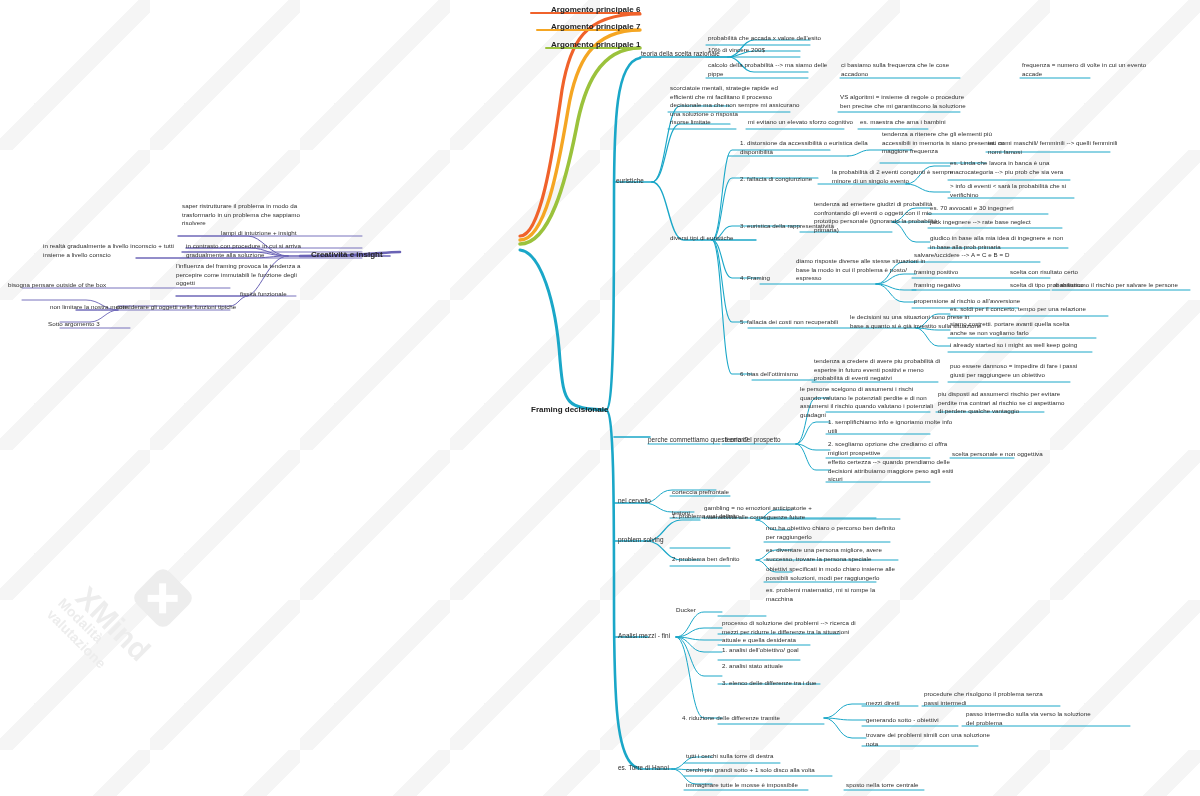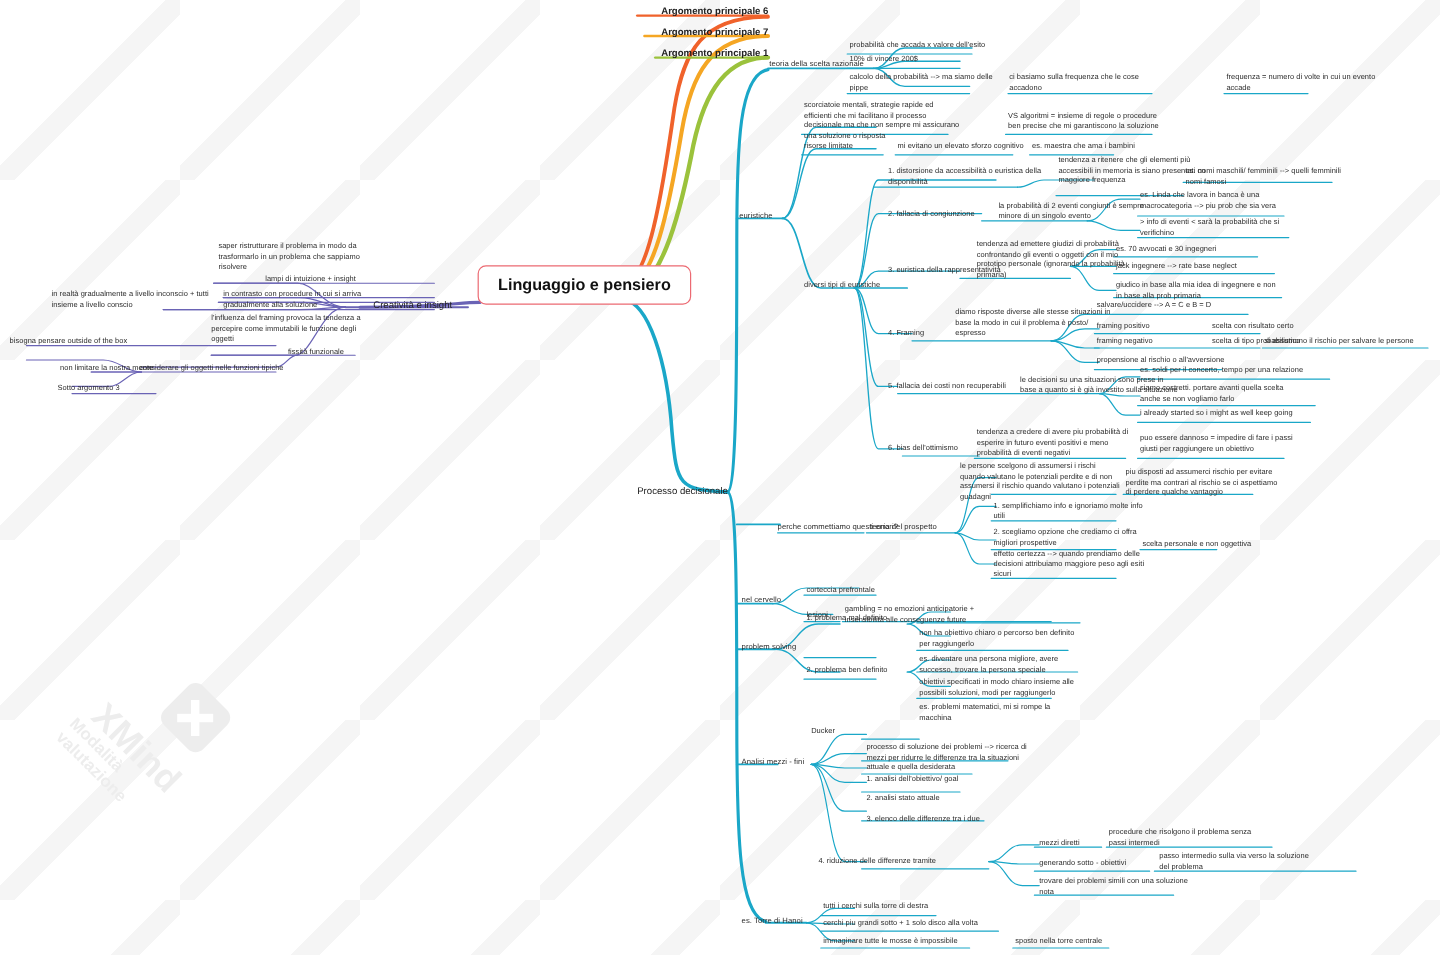--- a/index.html
+++ b/index.html
@@ -72,21 +72,21 @@
     position:absolute;
     font-size:8px;
     font-weight:bold;
     color:#222;
     white-space:nowrap;
     z-index:6;
   }
   .branchlabel{
     position:absolute;
     font-size:8px;
-    font-weight:normal;
+    font-weight:bold;
     color:#222;
     white-space:nowrap;
     z-index:6;
   }
   .leftnode{color:#2b2b2b;}
 </style>
 </head>
 <body>
 
 <div id="canvas">
@@ -267,21 +267,20 @@
       <path d="M672 769 C 684 769 684 757 696 757 L 712 757" stroke="#1aa7c8" stroke-width="1"></path>
       <path d="M672 769 C 684 769 684 770 696 770 L 712 770" stroke="#1aa7c8" stroke-width="1"></path>
       <path d="M672 769 C 684 769 684 784 696 784 L 712 784" stroke="#1aa7c8" stroke-width="1"></path>
       <line x1="684" y1="763" x2="780" y2="763" stroke="#1aa7c8" stroke-width="1"></line>
       <line x1="684" y1="776" x2="832" y2="776" stroke="#1aa7c8" stroke-width="1"></line>
       <line x1="684" y1="790" x2="808" y2="790" stroke="#1aa7c8" stroke-width="1"></line>
       <line x1="844" y1="790" x2="924" y2="790" stroke="#1aa7c8" stroke-width="1"></line>
     </g>
   </svg>
 
-  <div class="root" style="left:398px;top:221px;">Linguaggio e pensiero</div>
 
   <div class="maintopic" style="left:551px;top:5px;">Argomento principale 6</div>
   <div class="maintopic" style="left:551px;top:22px;">Argomento principale 7</div>
   <div class="maintopic" style="left:551px;top:40px;">Argomento principale 1</div>
 
   <div class="branchlabel" style="left:311px;top:250px;">Creatività e insight</div>
 
   <div class="node leftnode" style="left:182px;top:202px;width:180px;">saper ristrutturare il problema in modo da
 trasformarlo in un problema che sappiamo
 risolvere</div>
@@ -292,21 +291,21 @@
 insieme a livello conscio</div>
   <div class="node leftnode" style="left:176px;top:262px;width:180px;">l'influenza del framing provoca la tendenza a
 percepire come immutabili le funzione degli
 oggetti</div>
   <div class="node leftnode" style="left:240px;top:290px;width:100px;">fissità funzionale</div>
   <div class="node leftnode" style="left:116px;top:303px;width:150px;">considerare gli oggetti nelle funzioni tipiche</div>
   <div class="node leftnode" style="left:8px;top:281px;width:160px;">bisogna pensare outside of the box</div>
   <div class="node leftnode" style="left:50px;top:303px;width:140px;">non limitare la nostra mente</div>
   <div class="node leftnode" style="left:48px;top:320px;width:120px;">Sotto argomento 3</div>
 
-  <div class="branchlabel" style="left:531px;top:405px;">Processo decisionale</div>
+  <div class="branchlabel" style="left:531px;top:405px;">Framing decisionale</div>
 
   <div class="node lvl2" style="left:641px;top:50px;width:110px;">teoria della scelta razionale</div>
   <div class="node" style="left:708px;top:34px;width:130px;">probabilità che accada x valore dell'esito</div>
   <div class="node" style="left:708px;top:46px;width:120px;">10% di vincere 200$</div>
   <div class="node" style="left:708px;top:61px;width:130px;">calcolo della probabilità --&gt; ma siamo delle
 pippe</div>
   <div class="node" style="left:841px;top:61px;width:150px;">ci basiamo sulla frequenza che le cose
 accadono</div>
   <div class="node" style="left:1022px;top:61px;width:160px;">frequenza = numero di volte in cui un evento
 accade</div>

